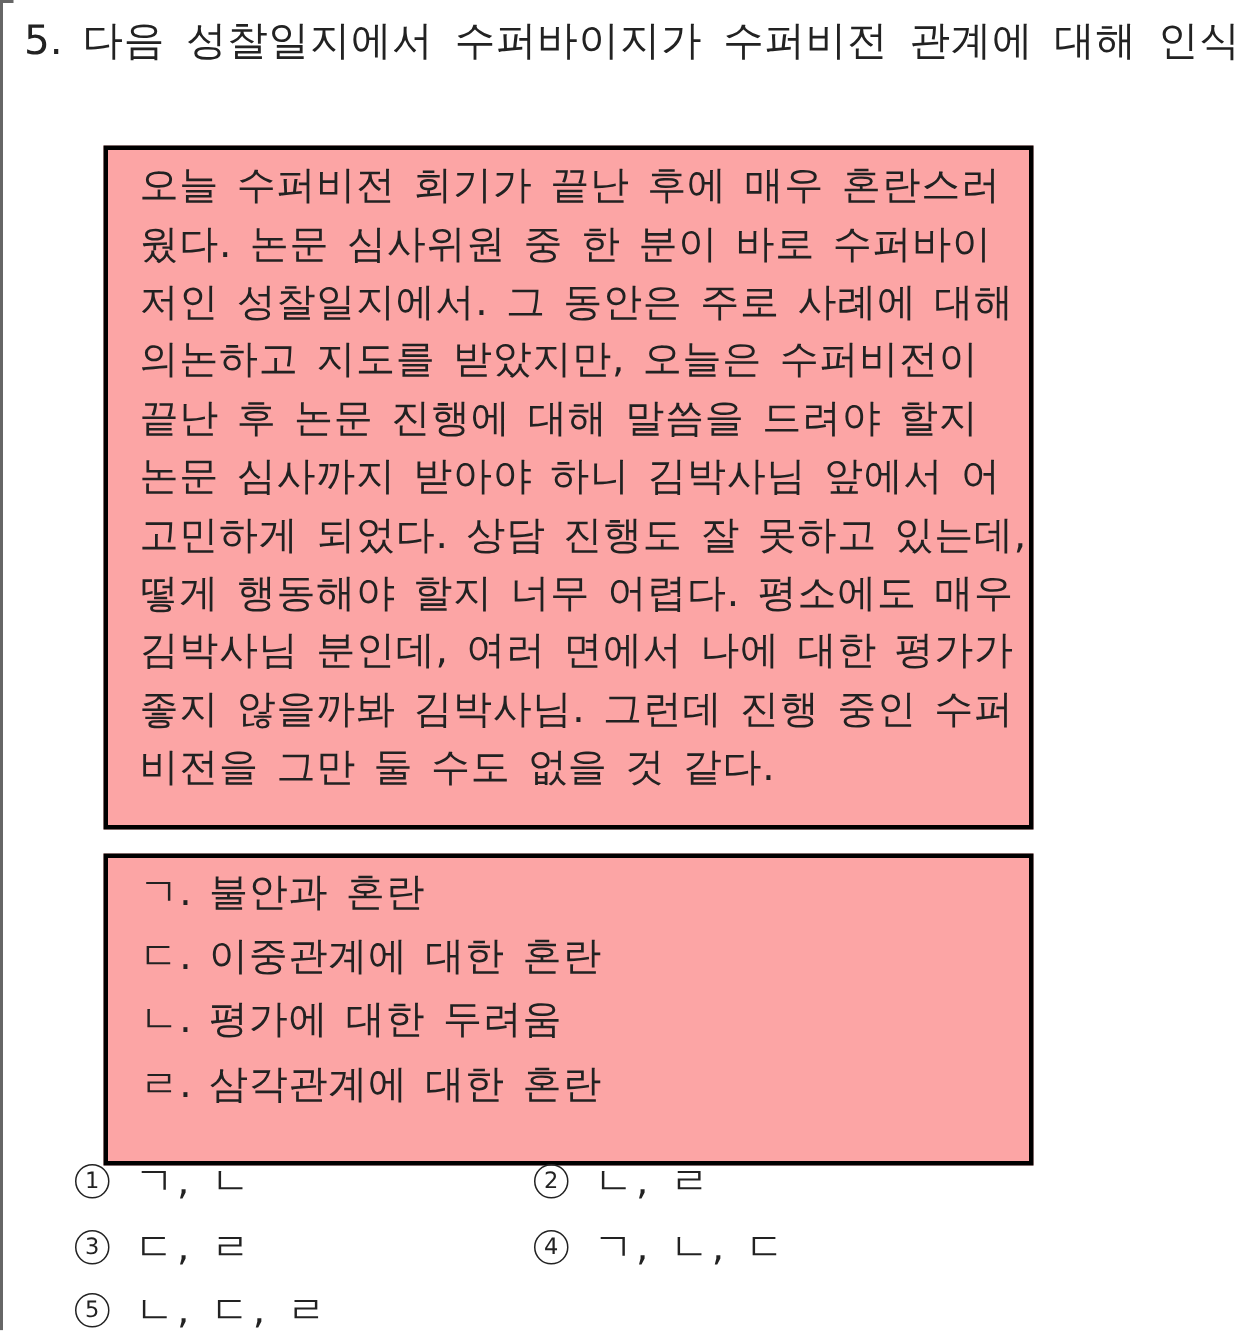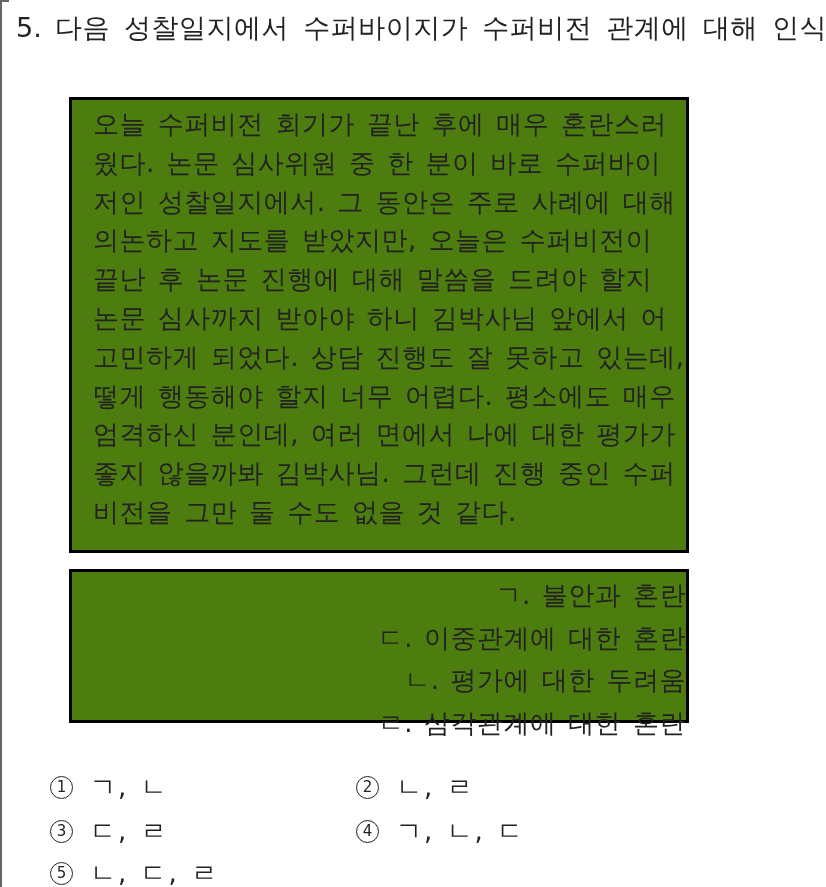--- a/index.html
+++ b/index.html
@@ -40,39 +40,38 @@
     white-space: nowrap;
   }
   .qline1 { top: 12px; text-align: center; }
   .qline2 { top: 44px; }
   .box {
     position: absolute;
     left: 69px;
     width: 620px;
     border: 3px solid #000000;
     box-sizing: border-box;
-    background: #4d7c0f;
+    background: #fca5a5;
   }
   .journal-box {
     top: 97px;
     height: 456px;
     padding: 5px 14px 0 21px;
   }
   .jline {
     font-size: 26px;
     line-height: 38.8px;
     word-spacing: 3px;
     letter-spacing: 0.5px;
     white-space: nowrap;
   }
   .options-box {
     top: 569px;
-    height: 154px;
+    height: 208px;
     padding: 2px 0 0 21px;
-    text-align: right;
   }
   .opt {
     font-size: 26px;
     line-height: 42.5px;
     word-spacing: 3px;
     letter-spacing: 0.5px;
     white-space: nowrap;
   }
   .opt .marker { margin-right: 11px; }
   .choice {
@@ -118,21 +117,21 @@
 
   <div class="box journal-box">
     <div class="jline">오늘 수퍼비전 회기가 끝난 후에 매우 혼란스러</div>
     <div class="jline">웠다. 논문 심사위원 중 한 분이 바로 수퍼바이</div>
     <div class="jline">저인 성찰일지에서. 그 동안은 주로 사례에 대해</div>
     <div class="jline">의논하고 지도를 받았지만, 오늘은 수퍼비전이</div>
     <div class="jline">끝난 후 논문 진행에 대해 말씀을 드려야 할지</div>
     <div class="jline">논문 심사까지 받아야 하니 김박사님 앞에서 어</div>
     <div class="jline">고민하게 되었다. 상담 진행도 잘 못하고 있는데,</div>
     <div class="jline">떻게 행동해야 할지 너무 어렵다. 평소에도 매우</div>
-    <div class="jline">엄격하신 분인데, 여러 면에서 나에 대한 평가가</div>
+    <div class="jline">김박사님 분인데, 여러 면에서 나에 대한 평가가</div>
     <div class="jline">좋지 않을까봐 김박사님. 그런데 진행 중인 수퍼</div>
     <div class="jline">비전을 그만 둘 수도 없을 것 같다.</div>
   </div>
 
   <div class="box options-box">
     <div class="opt">
       <span class="marker">ㄱ.</span><span>불안과 혼란</span>
     </div>
     <div class="opt">
       <span class="marker">ㄷ.</span><span>이중관계에 대한 혼란</span>

